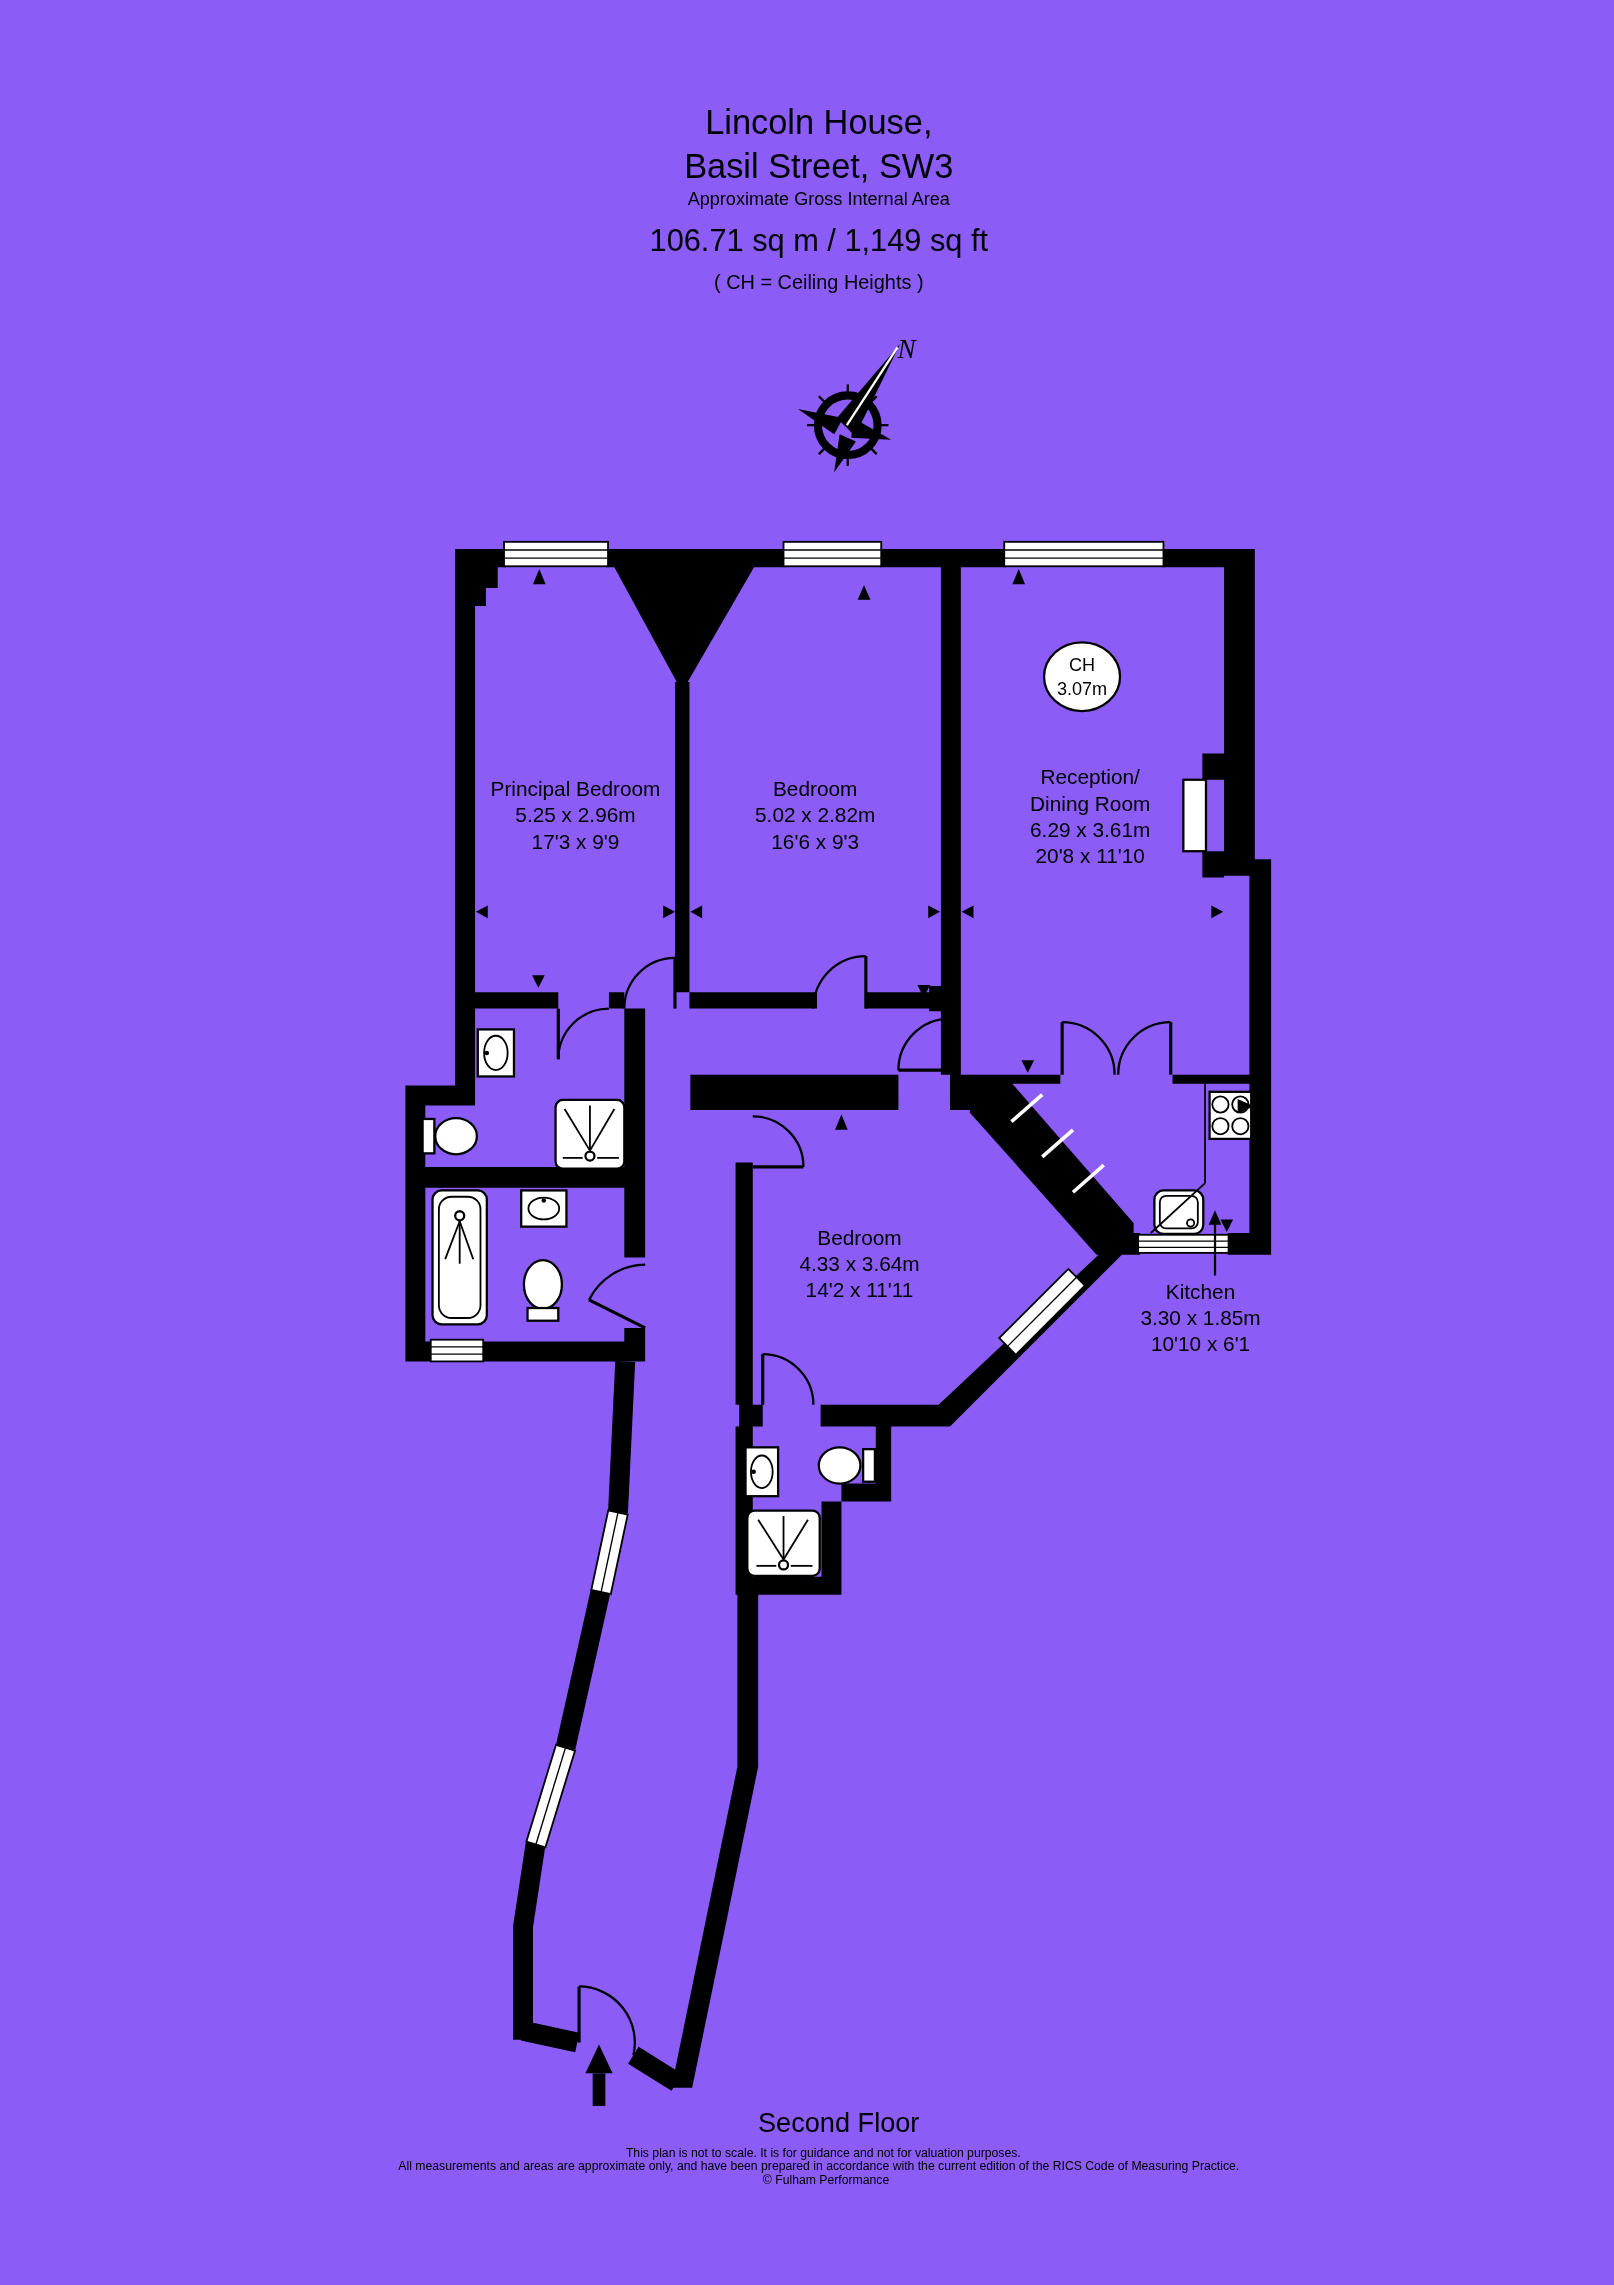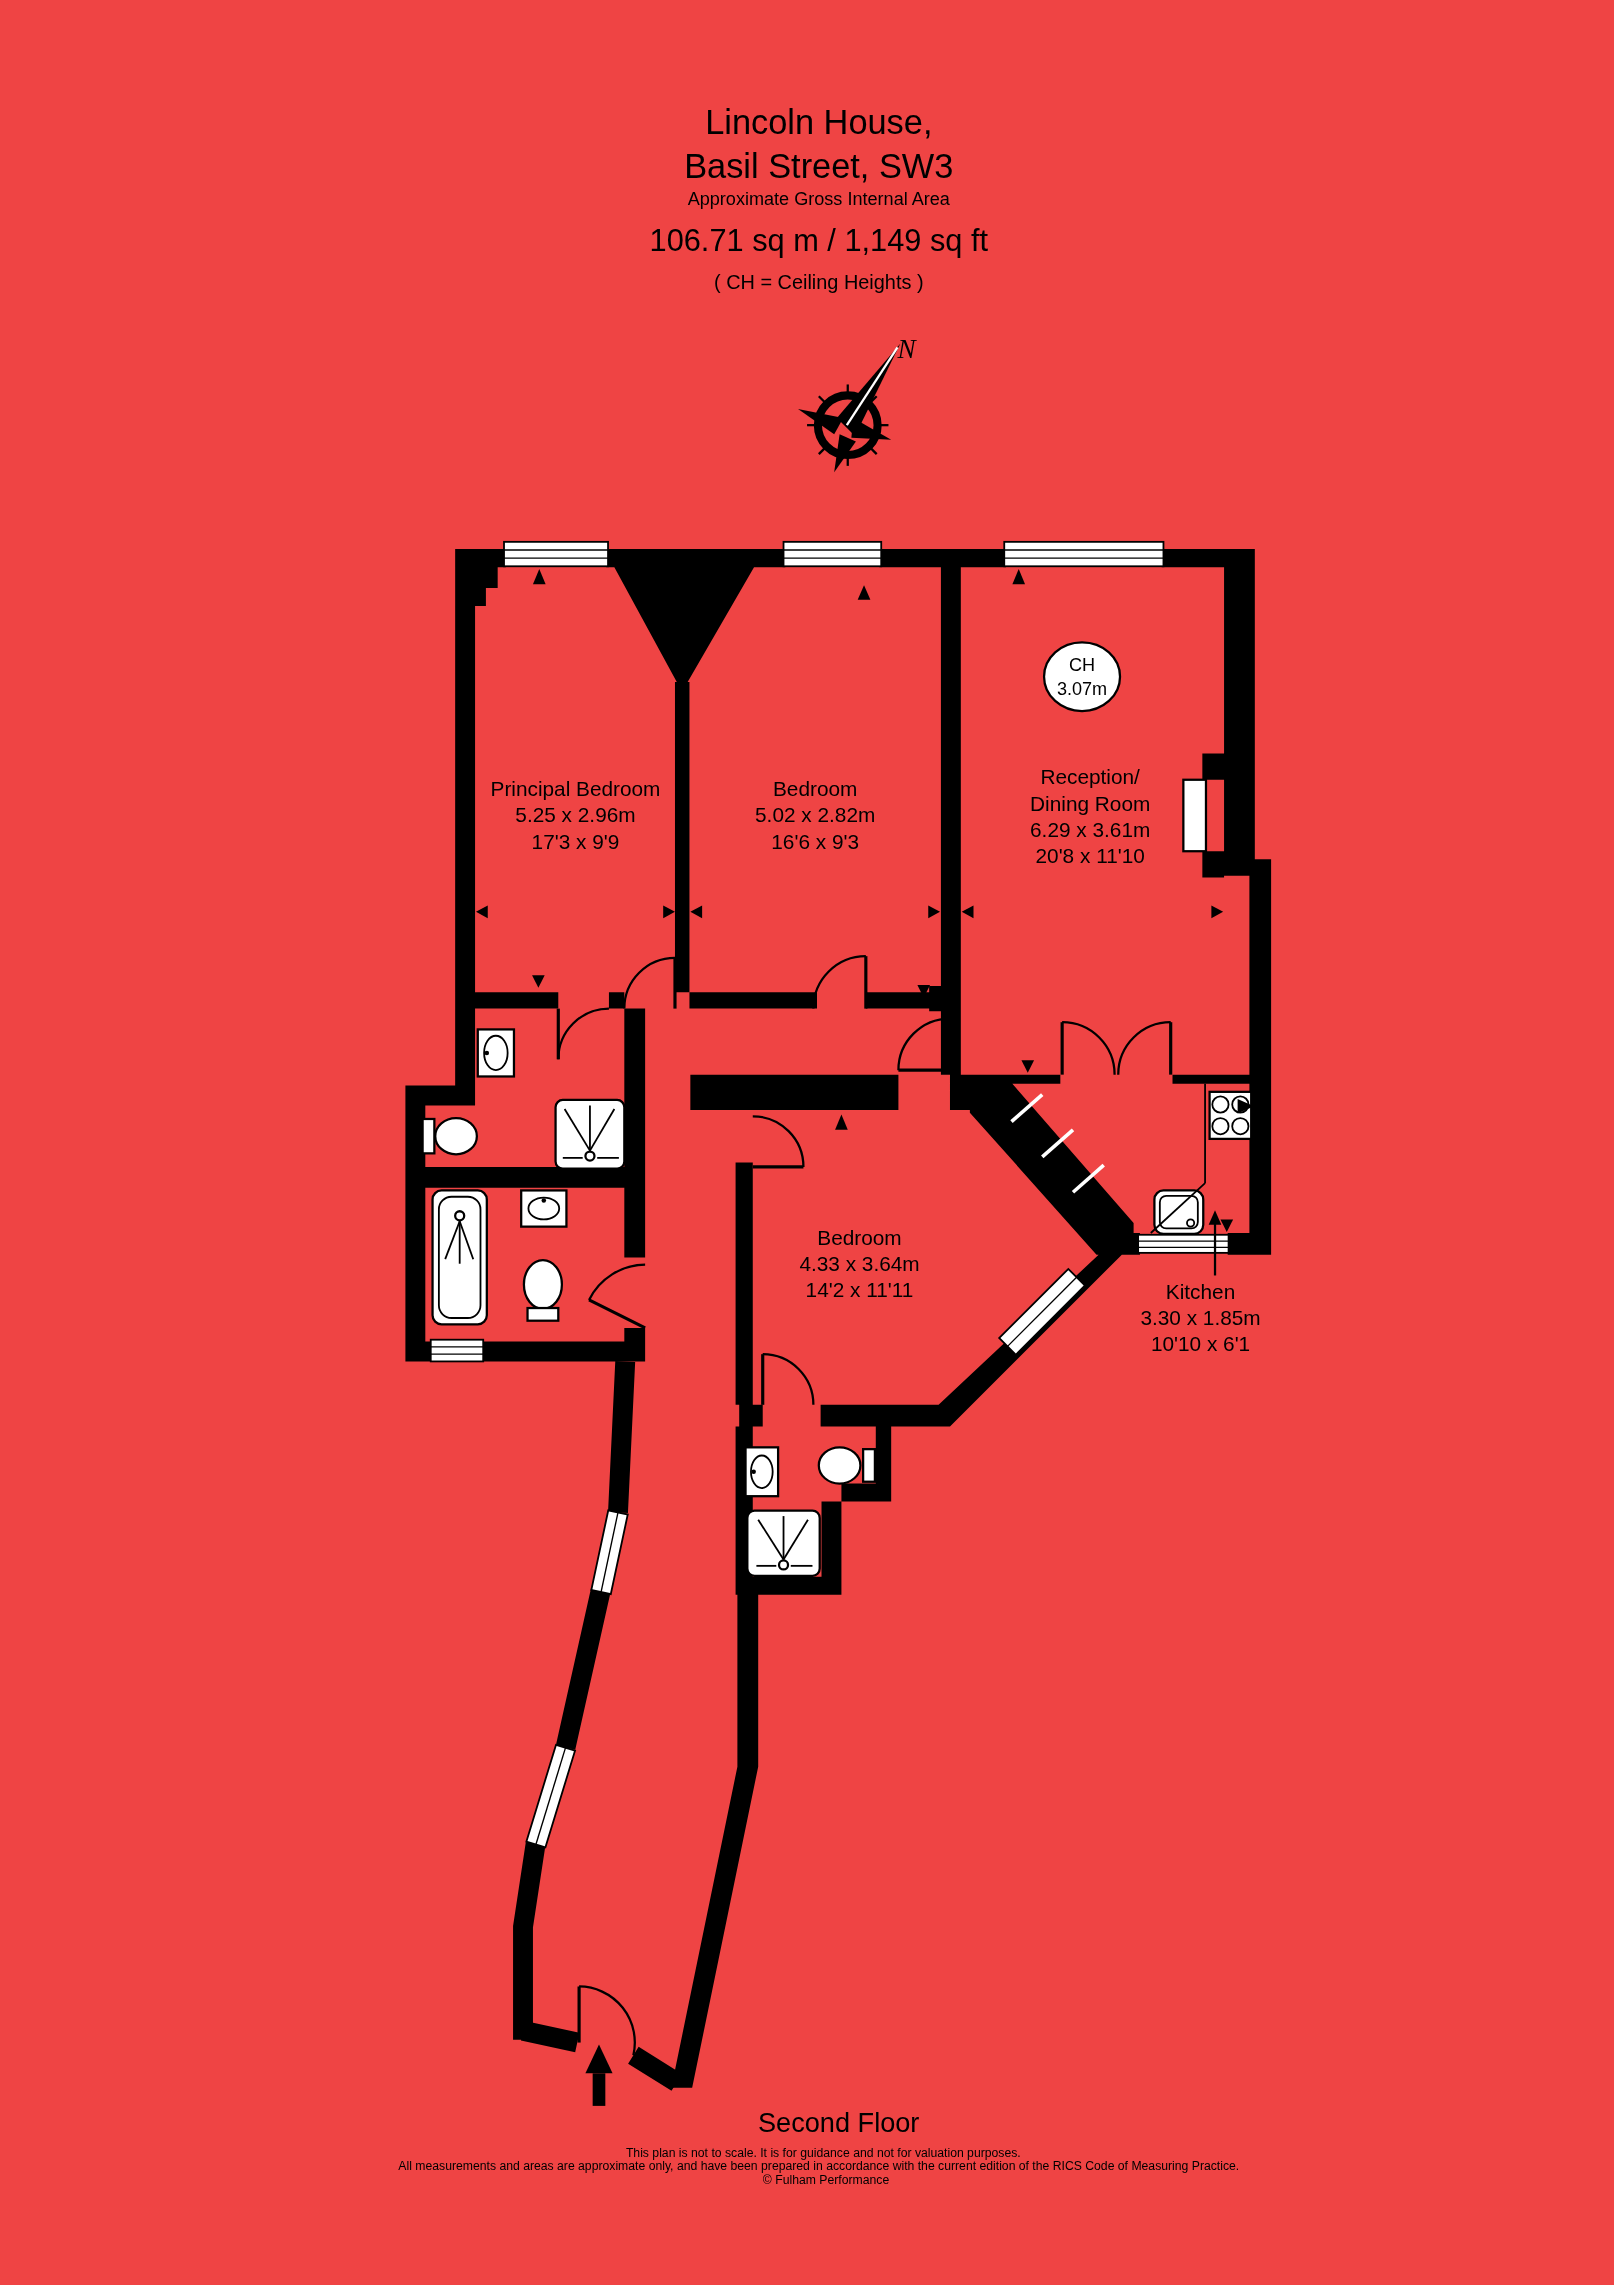--- a/index.html
+++ b/index.html
@@ -1,17 +1,17 @@
 <!DOCTYPE html>
 <html style="font-size:14.5px"><head>
 <meta charset="utf-8">
 <style>
   html,body{margin:0;padding:0;background:#fff;}
   body{font-family:"Liberation Sans", sans-serif;}
-  .page{width:1615px;height:2285px;position:relative;background:#ef4444;margin:0 auto;}
+  .page{width:1615px;height:2285px;position:relative;background:#8b5cf6;margin:0 auto;}
   svg{display:block;}
   text{fill:#000;}
   .t-title{font-size:38px;}
   .t-sub{font-size:20px;}
   .t-area{font-size:34px;}
   .t-ch{font-size:22px;}
   .t-room{font-size:23px;}
   .t-badge{font-size:20px;}
   .t-floor{font-size:30px;}
   .t-foot{font-size:13.5px;}

